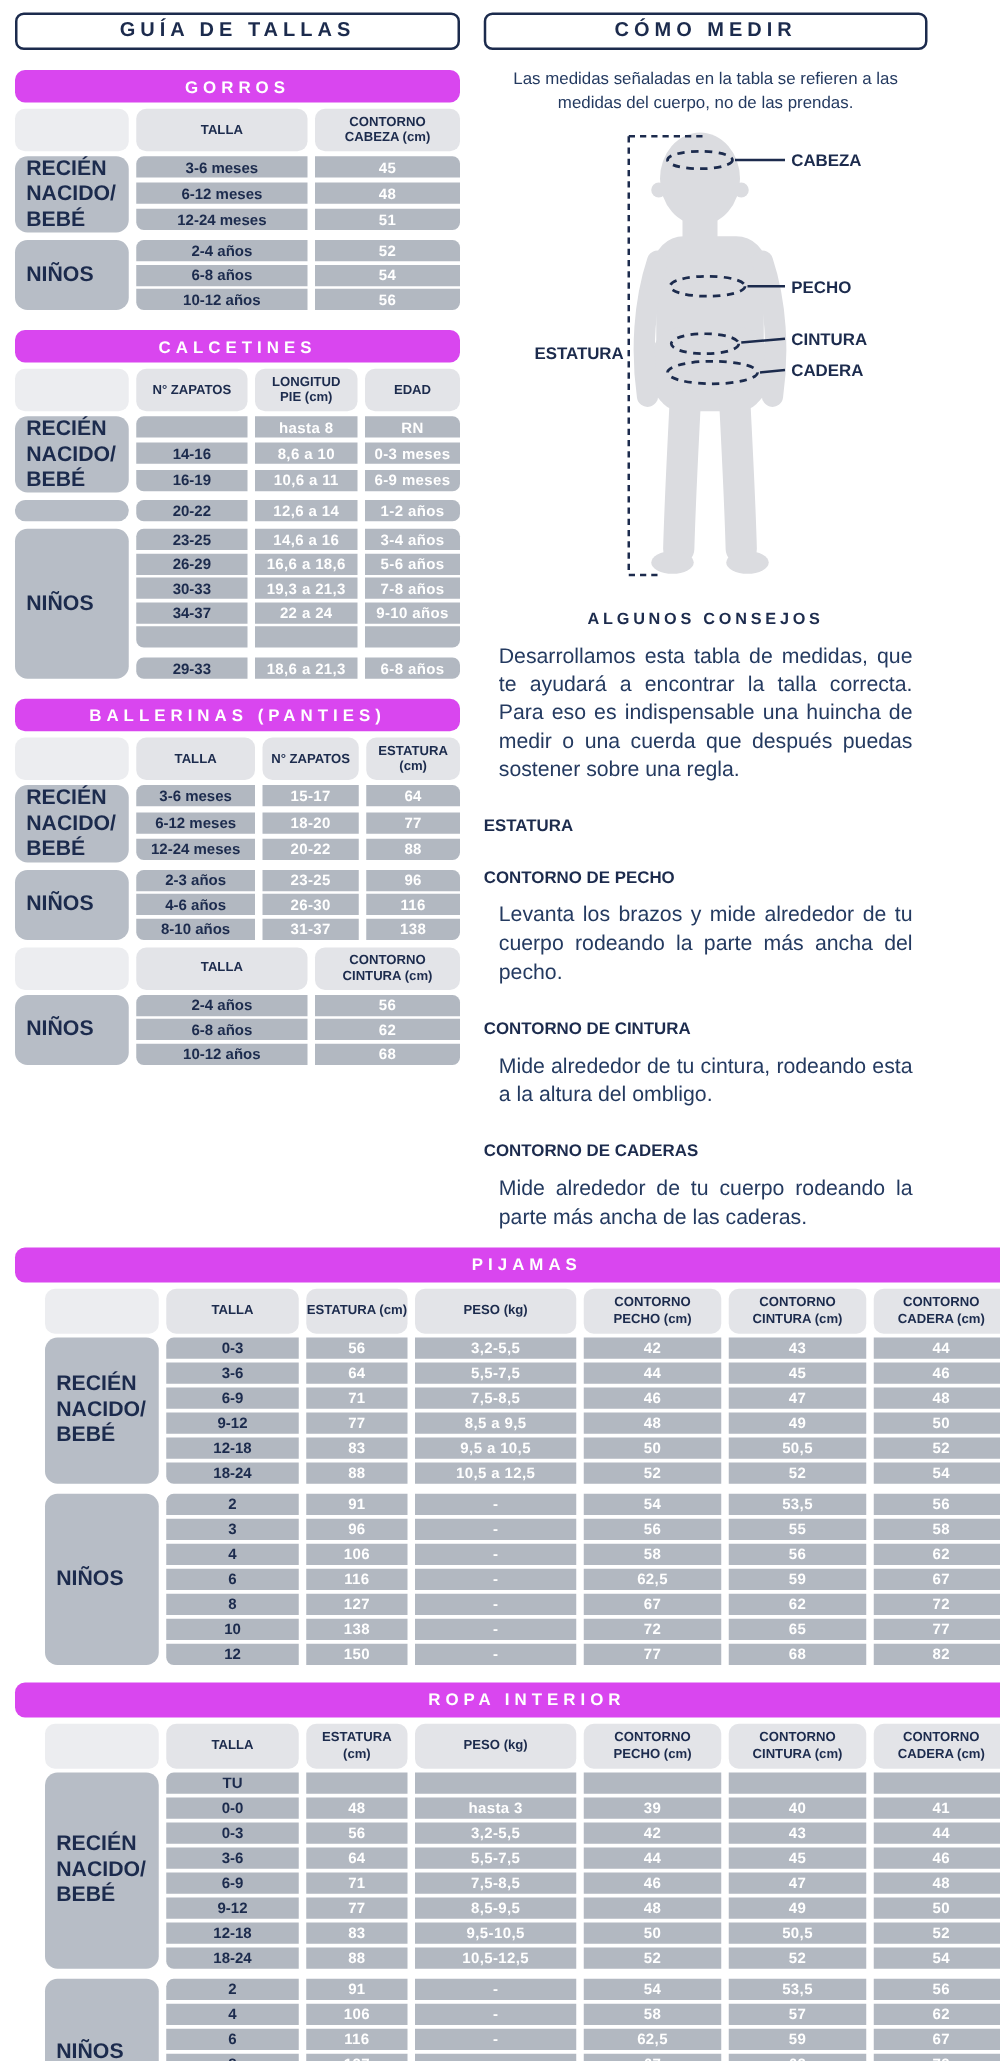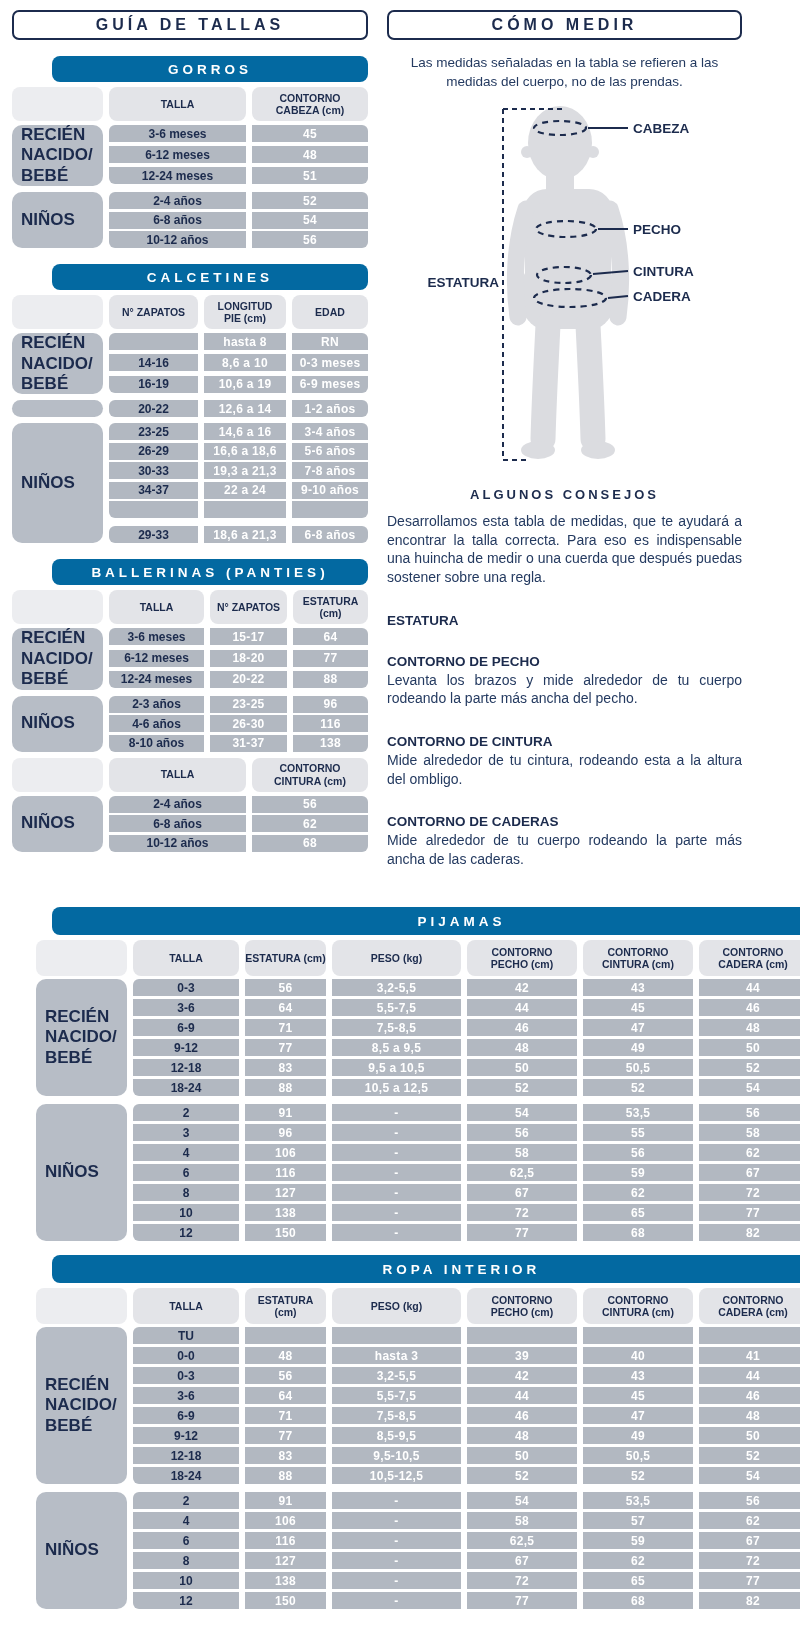--- a/index.html
+++ b/index.html
@@ -12,23 +12,23 @@
   .colL{width:356px;flex:none;}
   .colR{width:355px;flex:none;}
 
   .title-box{
     border:2px solid #1C2B4D;border-radius:7px;height:26px;
     display:flex;align-items:center;justify-content:center;
     font-weight:bold;font-size:16px;letter-spacing:4px;color:#1C2B4D;
   }
 
   .bar{
-    background:#0369a1;color:#ffffff;border-radius:8px;height:26px;
+    background:#d946ef;color:#ffffff;border-radius:8px;height:26px;
     display:flex;align-items:center;justify-content:center;
-    font-weight:bold;font-size:13.5px;letter-spacing:4px;margin-top:16px;margin-left:40px;
+    font-weight:bold;font-size:13.5px;letter-spacing:4px;margin-top:16px;
   }
   .big .bar{height:28px;margin-top:14px;}
   .big .bar:first-child{margin-top:0;}
 
   .table{margin-top:5px;}
   .thead,.tgroup{
     display:grid;grid-template-columns:var(--gtc);
     column-gap:6px;row-gap:2.5px;
   }
   .thead{margin-bottom:4px;}
@@ -61,21 +61,21 @@
   .c-val{color:#ffffff;letter-spacing:.3px;}
   .spacer{height:3px;grid-column:2/-1;background:transparent;}
   .r-tl{border-top-left-radius:6px;}
   .r-tr{border-top-right-radius:6px;}
   .r-bl{border-bottom-left-radius:6px;}
   .r-br{border-bottom-right-radius:6px;}
 
   .intro{margin:14px 2px 0;text-align:center;font-size:13.5px;line-height:1.38;color:#243a60;}
   .figure-svg{display:block;margin-top:6px;}
   .consejos-title{text-align:center;font-weight:bold;letter-spacing:3px;font-size:13px;margin:12px 0 10px;}
-  .just{font-size:14px;line-height:1.33;text-align:justify;margin:0;color:#243a60;}
+  .just{font-size:17px;line-height:1.33;text-align:justify;margin:12px;color:#243a60;}
   .sec{margin-top:26px;}
   .sec h4{margin:0 0 2px;font-size:13.5px;font-weight:bold;color:#1C2B4D;}
 </style>
 </head>
 <body>
 
 <div class="page">
   <div class="top">
 
     <div class="colL">
@@ -127,21 +127,21 @@
               <div class="glabel" style="grid-row: 1 / span 3;">RECIÉN
 NACIDO/
 BEBÉ</div>
               <div class="cell c-size r-tl"></div>
               <div class="cell c-val">hasta 8</div>
               <div class="cell c-val r-tr">RN</div>
               <div class="cell c-size">14-16</div>
               <div class="cell c-val">8,6 a 10</div>
               <div class="cell c-val">0-3 meses</div>
               <div class="cell c-size r-bl">16-19</div>
-              <div class="cell c-val">10,6 a 19</div>
+              <div class="cell c-val">10,6 a 11</div>
               <div class="cell c-val r-br">6-9 meses</div>
             </div>
             <div class="tgroup">
               <div class="glabel" style="grid-row: 1 / span 1;"></div>
               <div class="cell c-size r-tl r-bl">20-22</div>
               <div class="cell c-val">12,6 a 14</div>
               <div class="cell c-val r-tr r-br">1-2 años</div>
             </div>
             <div class="tgroup">
               <div class="glabel" style="grid-row: 1 / span 7;">NIÑOS</div>

